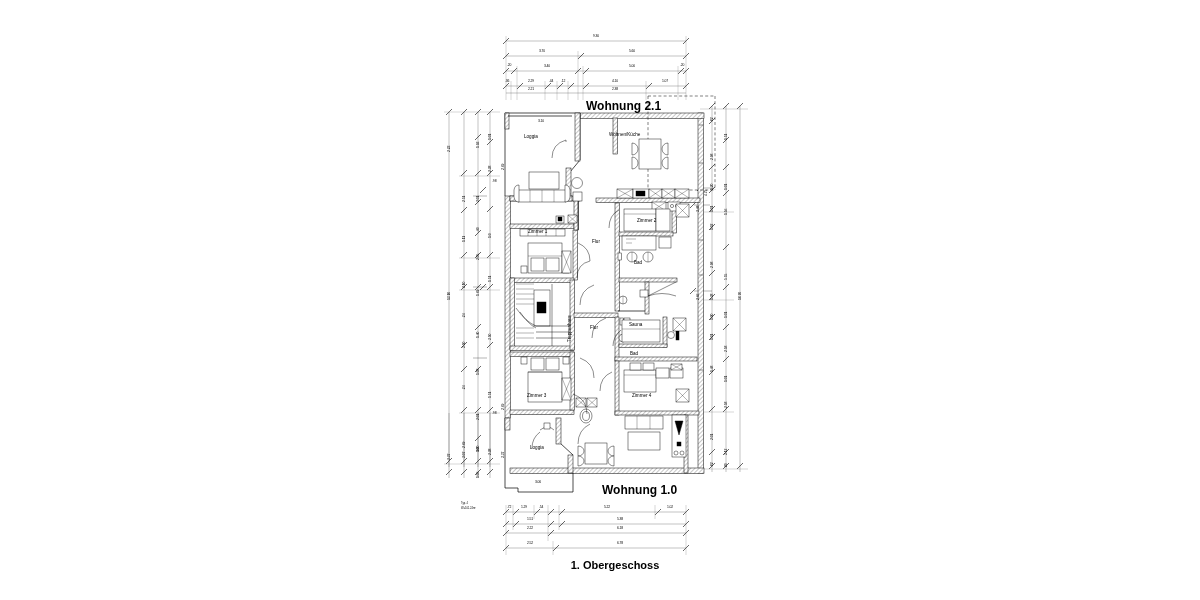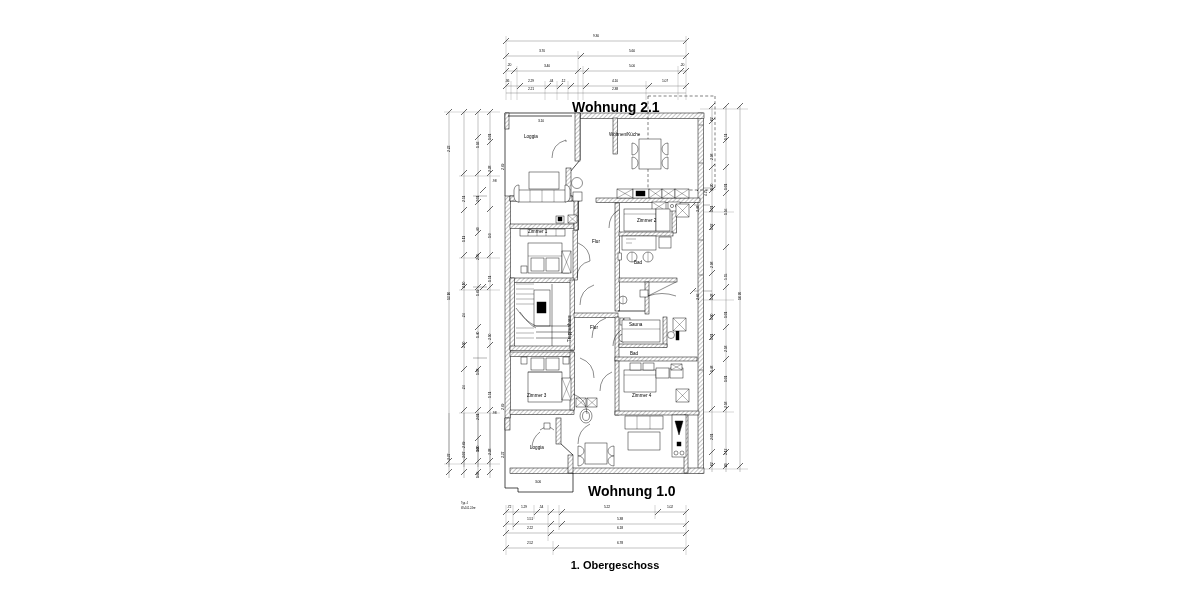--- a/index.html
+++ b/index.html
@@ -3,21 +3,21 @@
 <meta charset="utf-8">
 <style>
   html,body{margin:0;padding:0;background:#ffffff;}
   body{width:1200px;height:600px;overflow:hidden;
        font-family:"Liberation Sans",sans-serif;color:#000;}
   #sheet{position:relative;width:1200px;height:600px;background:#fff;}
 
   .lbl{position:absolute;white-space:nowrap;line-height:1;}
   .dim{font-size:3.4px;letter-spacing:-0.1px;}
   .room{font-size:4.6px;}
-  .apt{font-size:14px;font-weight:bold;}
+  .apt{font-size:12px;font-weight:bold;margin-left:14px;}
   .title{font-size:11px;font-weight:bold;}
   .tiny{font-size:2.6px;}
   .rot90{transform:rotate(-90deg);transform-origin:0 0;}
   .ctr{transform:translateX(-50%);}
 
   svg{position:absolute;left:0;top:0;overflow:visible;}
   .thin{stroke:#000;stroke-width:.45;fill:none;}
   .thin2{stroke:#000;stroke-width:.7;fill:none;}
   .hair{stroke:#000;stroke-width:.3;fill:none;}
   .dimline{stroke:#555;stroke-width:.35;fill:none;}

